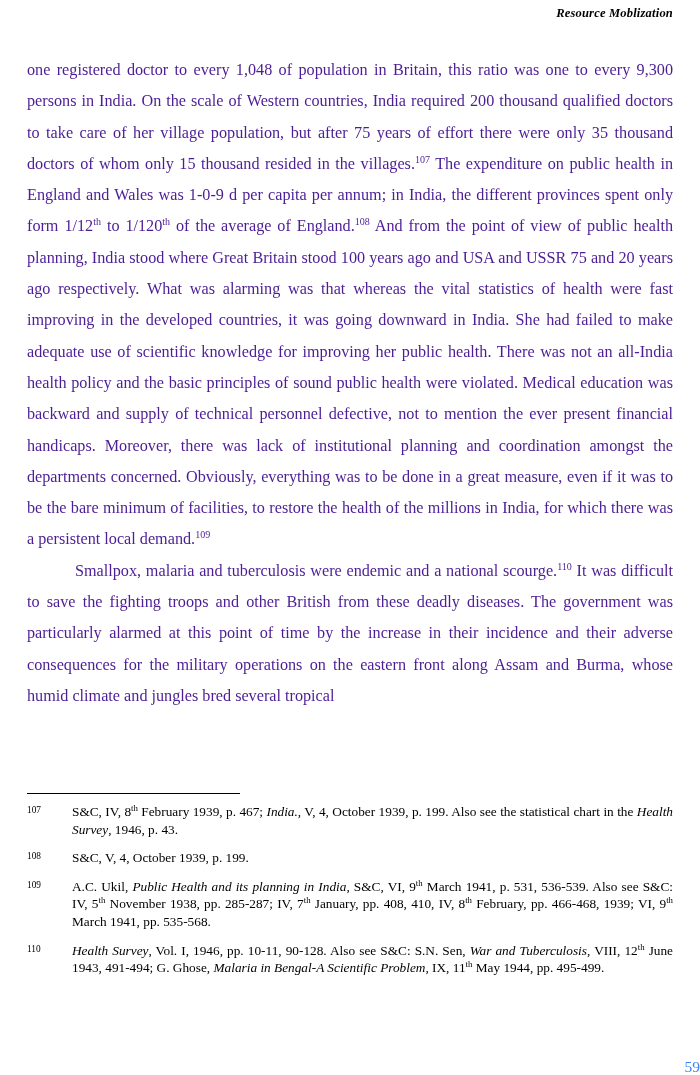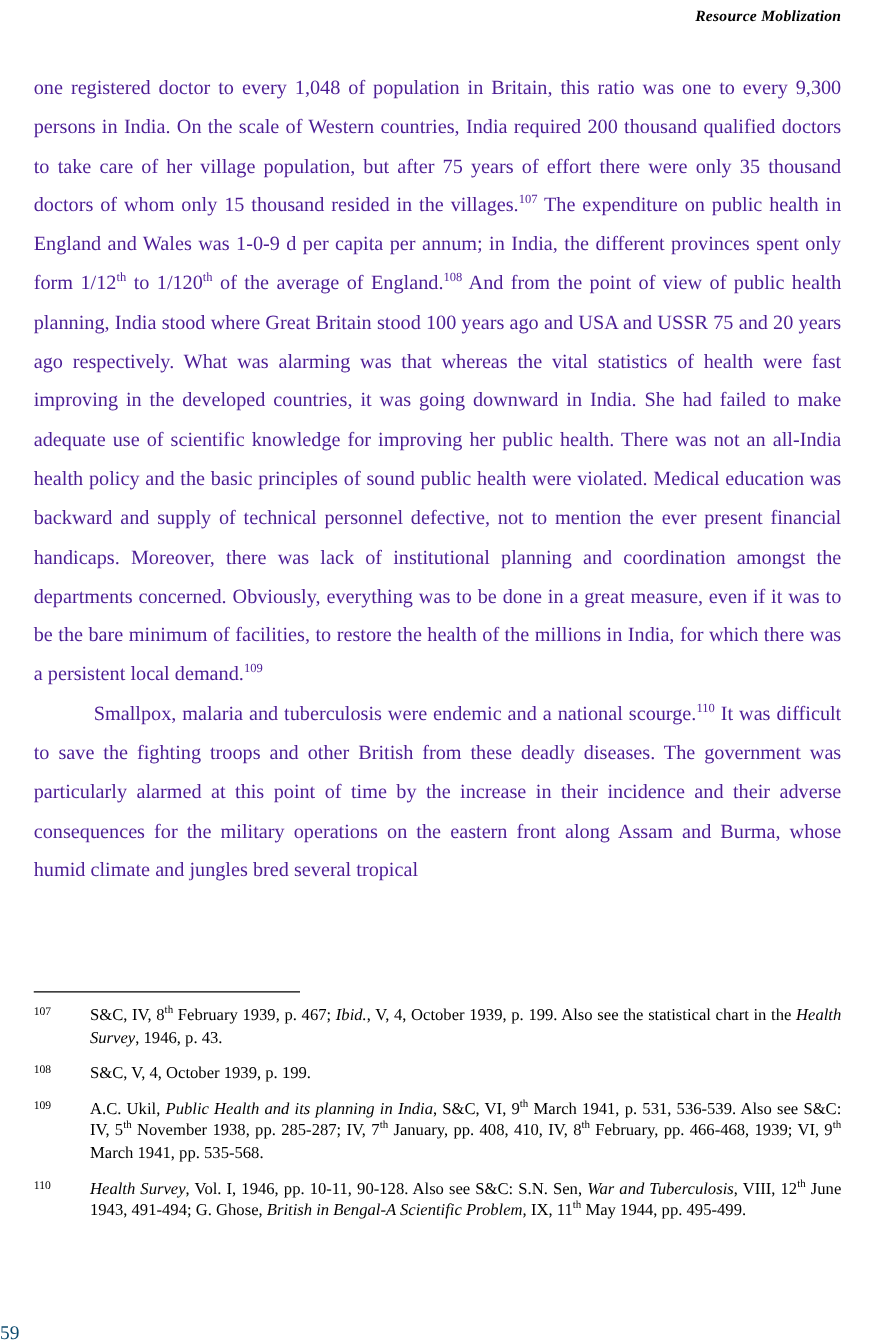--- a/index.html
+++ b/index.html
@@ -103,53 +103,53 @@
   }
   .fn-text { display: block; }
   .footnote sup { font-size: 0.66em; }
 
   
   .page-number {
     position: absolute;
     left: 0;
     right: 0;
     top: 1058px;
-    text-align: left;
+    text-align: right;
     font-size: 15.5px;
     line-height: 17px;
-    color: #0c4a6e;
+    color: #3b82f6;
   }
 </style>
 </head>
 <body>
 
 <div class="page">
 
   <div class="running-header">Resource Moblization</div>
 
   <div class="body-block">
     <p class="para">one registered doctor to every 1,048 of population in Britain, this ratio was one to every 9,300 persons in India. On the scale of Western countries, India required 200 thousand qualified doctors to take care of her village population, but after 75 years of effort there were only 35 thousand doctors of whom only 15 thousand resided in the villages.<sup>107</sup> The expenditure on public health in England and Wales was 1-0-9 d per capita per annum; in India, the different provinces spent only form 1/12<sup>th</sup> to 1/120<sup>th</sup> of the average of England.<sup>108</sup> And from the point of view of public health planning, India stood where Great Britain stood 100 years ago and USA and USSR 75 and 20 years ago respectively. What was alarming was that whereas the vital statistics of health were fast improving in the developed countries, it was going downward in India. She had failed to make adequate use of scientific knowledge for improving her public health. There was not an all-India health policy and the basic principles of sound public health were violated. Medical education was backward and supply of technical personnel defective, not to mention the ever present financial handicaps. Moreover, there was lack of institutional planning and coordination amongst the departments concerned. Obviously, everything was to be done in a great measure, even if it was to be the bare minimum of facilities, to restore the health of the millions in India, for which there was a persistent local demand.<sup>109</sup></p>
     <p class="para indent">Smallpox, malaria and tuberculosis were endemic and a national scourge.<sup>110</sup> It was difficult to save the fighting troops and other British from these deadly diseases. The government was particularly alarmed at this point of time by the increase in their incidence and their adverse consequences for the military operations on the eastern front along Assam and Burma, whose humid climate and jungles bred several tropical</p>
   </div>
 
   <div class="footnote-area">
     <div class="footnote-rule"></div>
     <div class="footnote">
       <span class="fn-num">107</span>
-      <span class="fn-text">S&amp;C, IV, 8<sup>th</sup> February 1939, p. 467; <i>Ibid.</i>, V, 4, October 1939, p. 199. Also see the statistical chart in the <i>Health Survey</i>, 1946, p. 43.</span>
+      <span class="fn-text">S&amp;C, IV, 8<sup>th</sup> February 1939, p. 467; <i>India.</i>, V, 4, October 1939, p. 199. Also see the statistical chart in the <i>Health Survey</i>, 1946, p. 43.</span>
     </div>
     <div class="footnote">
       <span class="fn-num">108</span>
       <span class="fn-text">S&amp;C, V, 4, October 1939, p. 199.</span>
     </div>
     <div class="footnote">
       <span class="fn-num">109</span>
       <span class="fn-text">A.C. Ukil, <i>Public Health and its planning in India</i>, S&amp;C, VI, 9<sup>th</sup> March 1941, p. 531, 536-539. Also see S&amp;C: IV, 5<sup>th</sup> November 1938, pp. 285-287; IV, 7<sup>th</sup> January, pp. 408, 410, IV, 8<sup>th</sup> February, pp. 466-468, 1939; VI, 9<sup>th</sup> March 1941, pp. 535-568.</span>
     </div>
     <div class="footnote">
       <span class="fn-num">110</span>
-      <span class="fn-text"><i>Health Survey</i>, Vol. I, 1946, pp. 10-11, 90-128. Also see S&amp;C: S.N. Sen, <i>War and Tuberculosis</i>, VIII, 12<sup>th</sup> June 1943, 491-494; G. Ghose, <i>British in Bengal-A Scientific Problem,</i> IX, 11<sup>th</sup> May 1944, pp. 495-499.</span>
+      <span class="fn-text"><i>Health Survey</i>, Vol. I, 1946, pp. 10-11, 90-128. Also see S&amp;C: S.N. Sen, <i>War and Tuberculosis</i>, VIII, 12<sup>th</sup> June 1943, 491-494; G. Ghose, <i>Malaria in Bengal-A Scientific Problem,</i> IX, 11<sup>th</sup> May 1944, pp. 495-499.</span>
     </div>
   </div>
 
   <div class="page-number">59</div>
 
 </div>
 
 </body></html>

